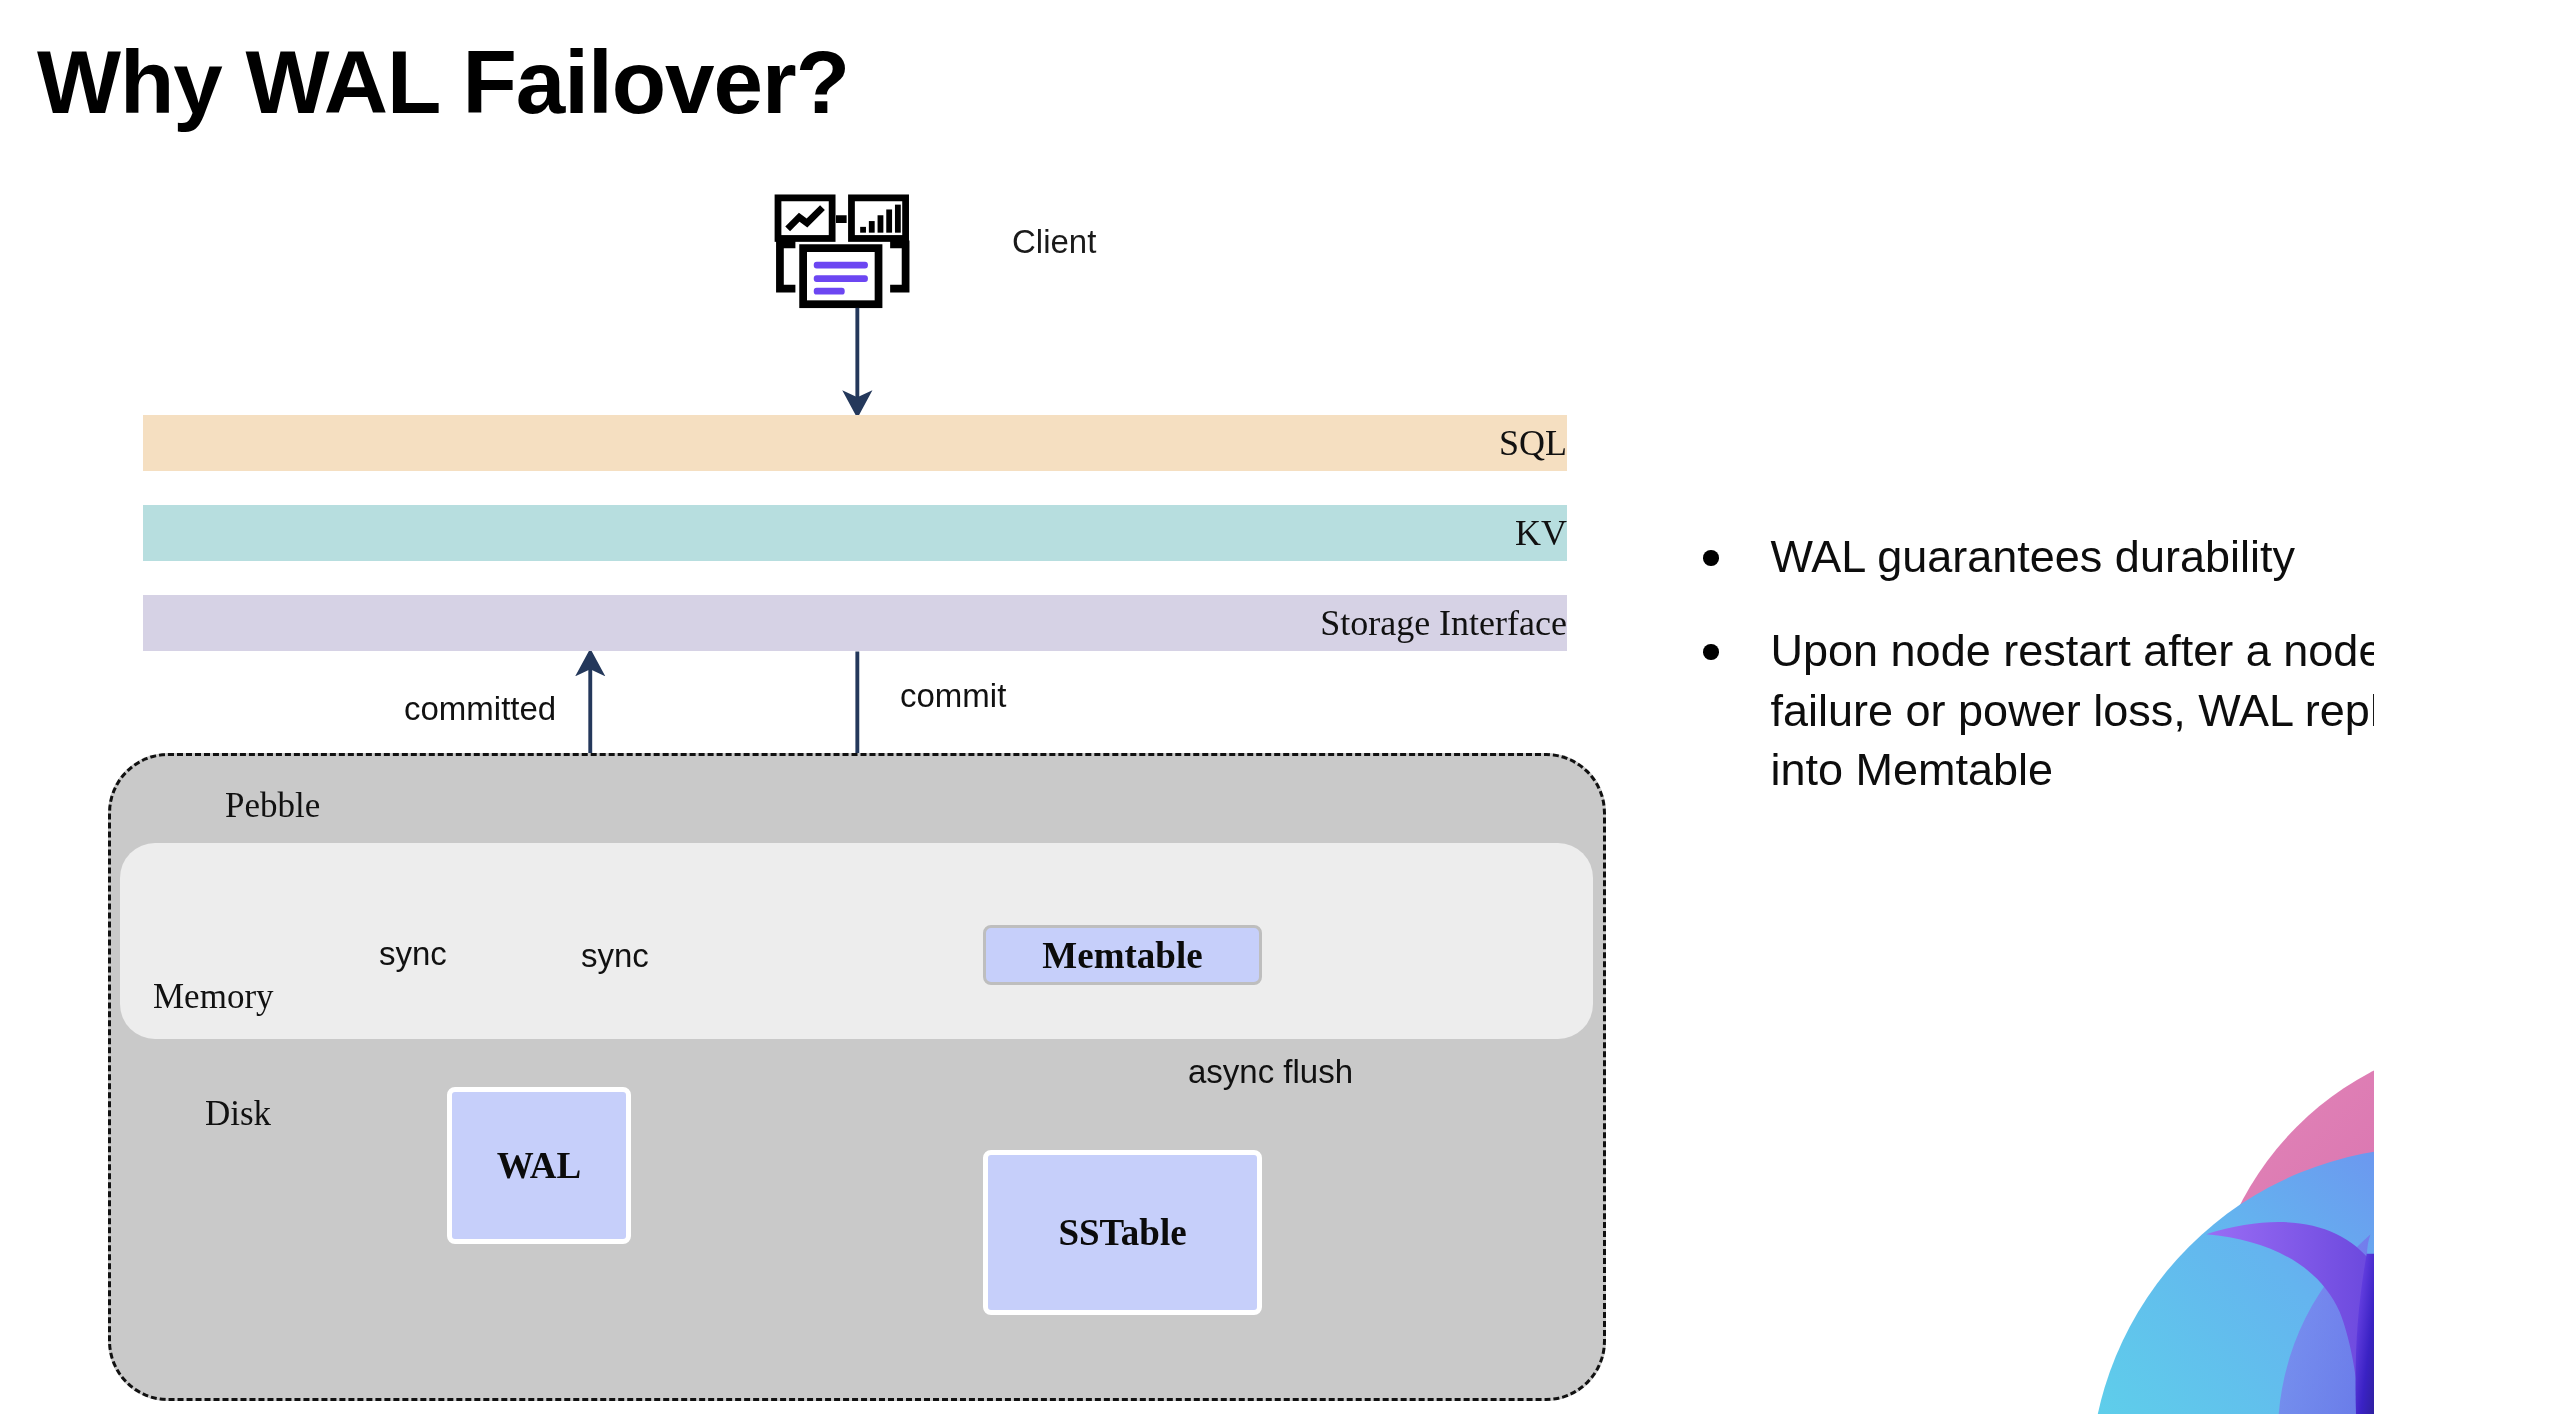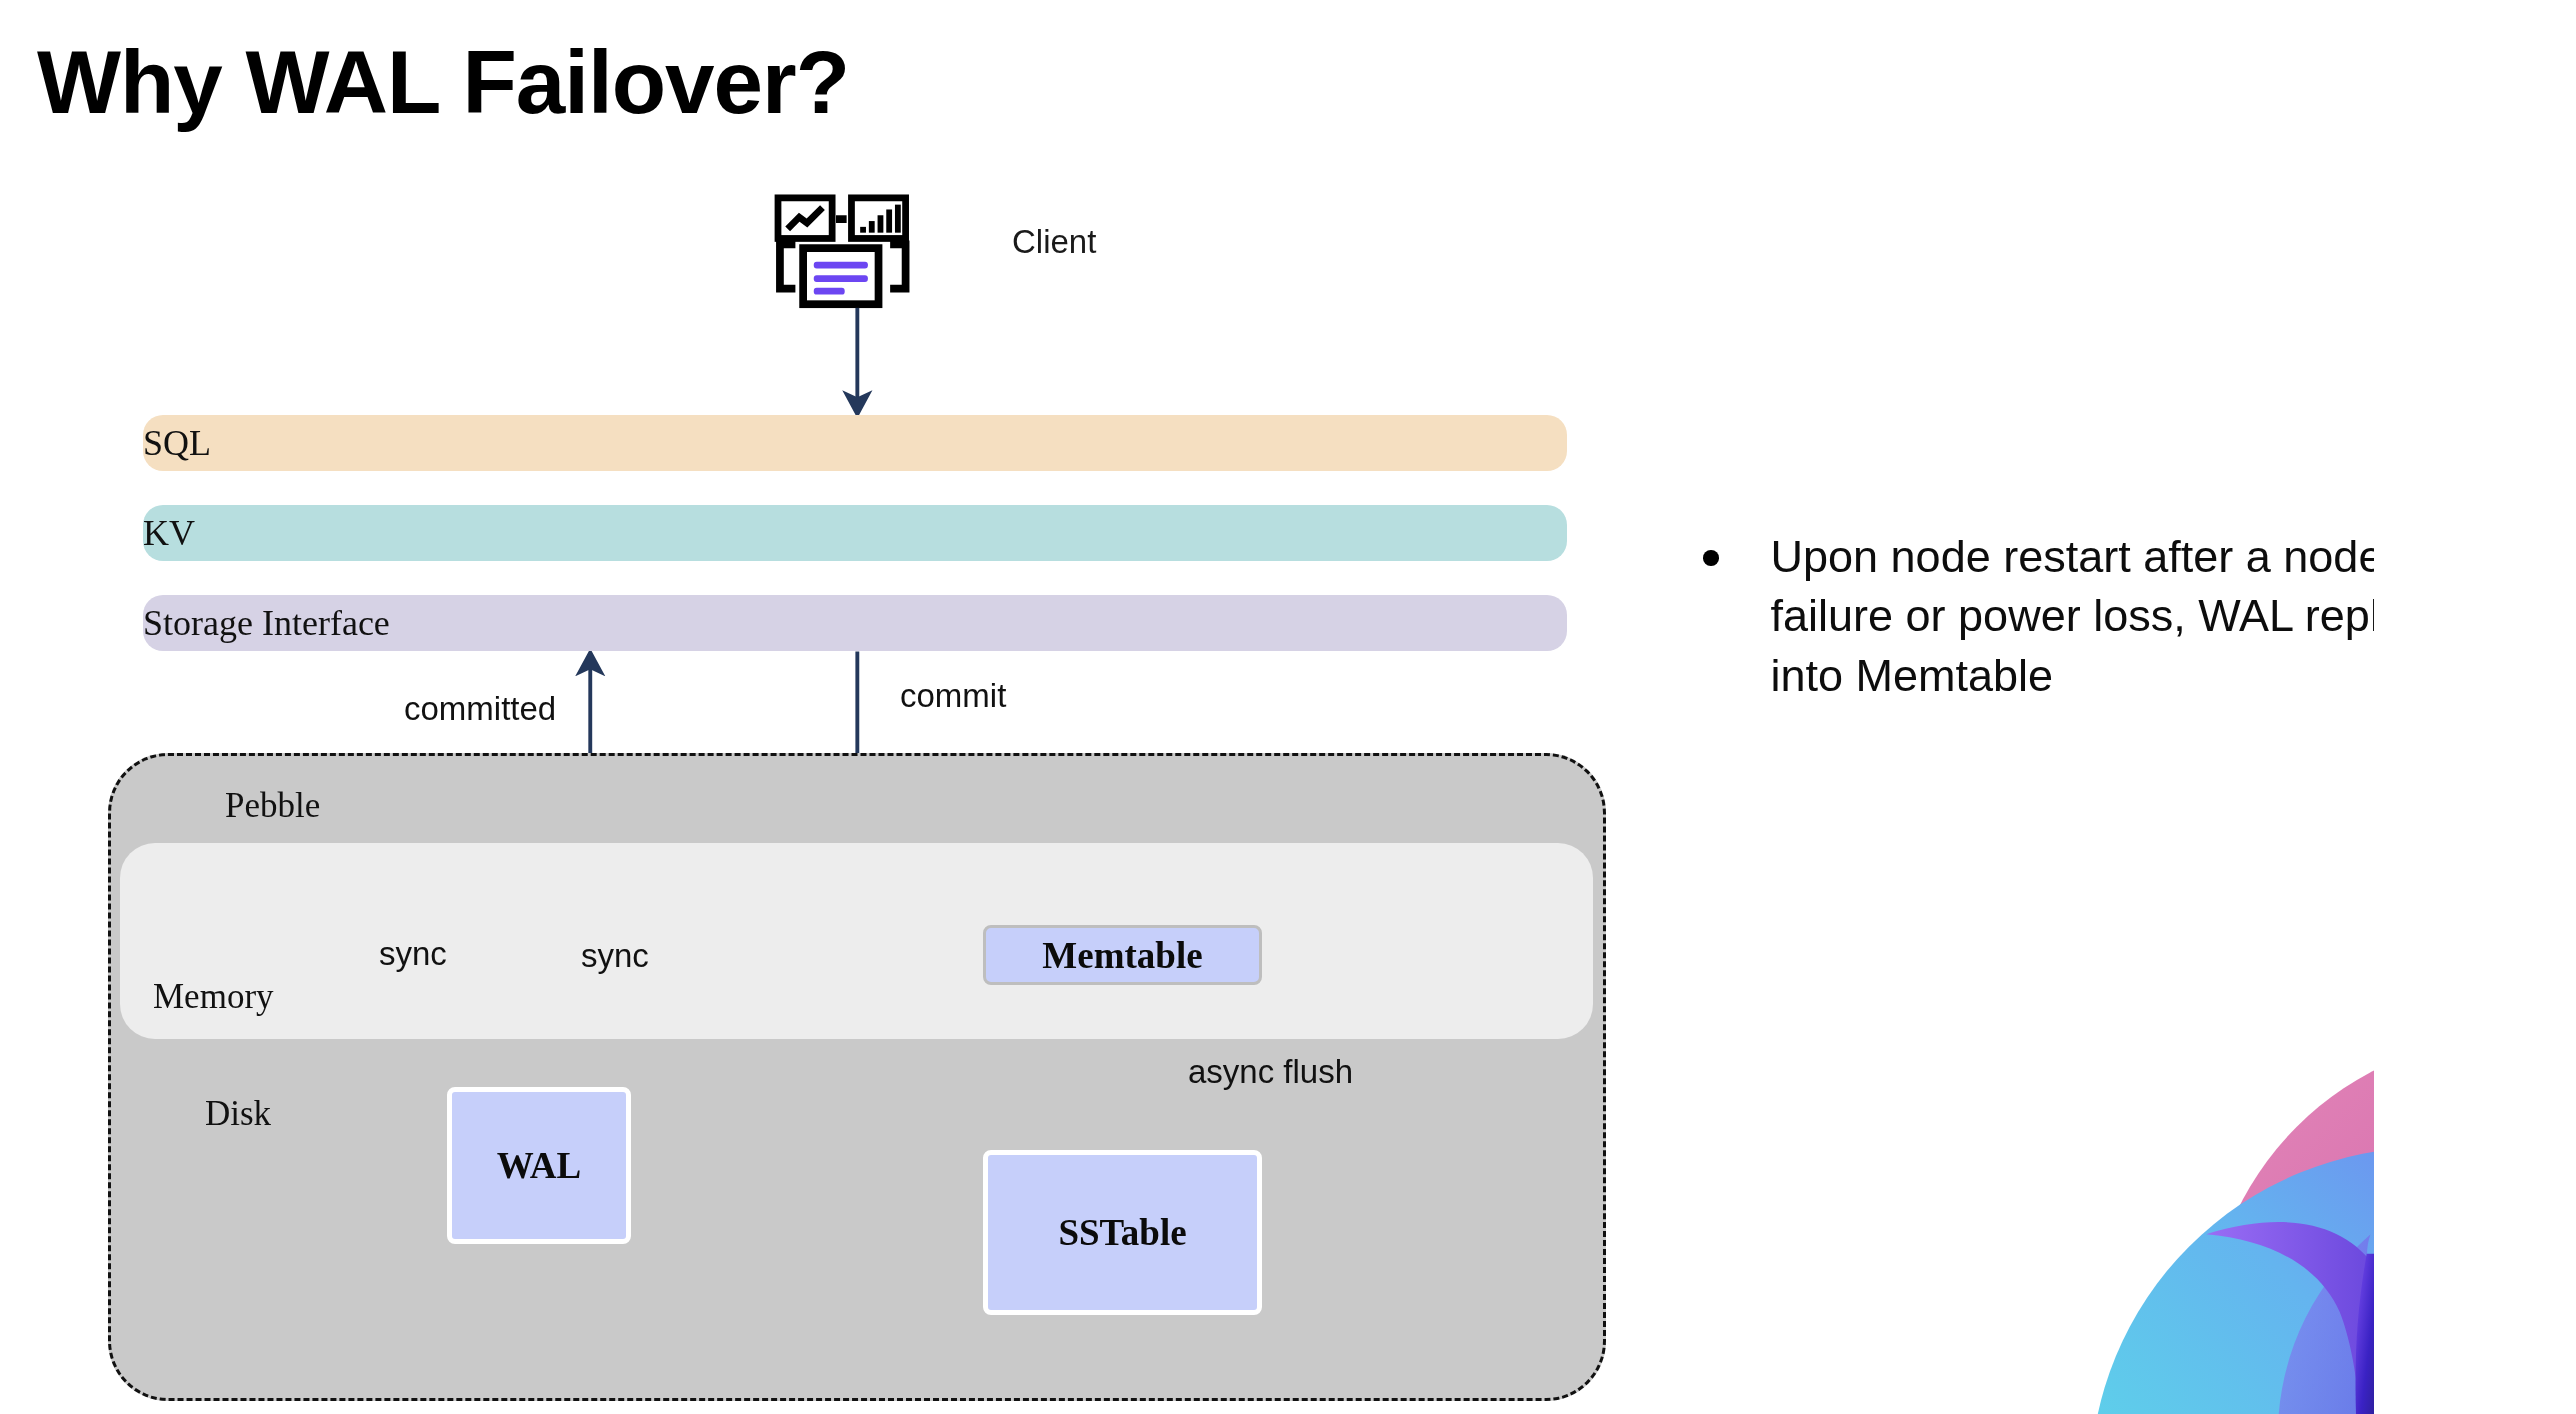--- a/index.html
+++ b/index.html
@@ -65,24 +65,24 @@
     font-family: "Liberation Sans", sans-serif;
     white-space: nowrap;
   }
 
   
   .layer-bar {
     position: absolute;
     left: 143px;
     width: 1424px;
     height: 56px;
-    border-radius: 20px;
+    border-radius: 0;
     display: flex;
     align-items: center;
-    justify-content: flex-start;
+    justify-content: flex-end;
     font-family: "Liberation Serif", serif;
     font-size: 36px;
     color: #111111;
   }
   #bar-sql { top: 415px; background: #F5DFC1; }
   #bar-kv  { top: 505px; background: #B7DEDF; }
   #bar-si  { top: 595px; background: #D6D2E5; }
 
   
   #pebble-box {
@@ -349,18 +349,22 @@
     <div id="lbl-committed" class="edge-label">committed</div>
     <div id="lbl-commit" class="edge-label">commit</div>
     <div id="lbl-sync-1" class="edge-label">sync</div>
     <div id="lbl-sync-2" class="edge-label">sync</div>
     <div id="lbl-asyncflush" class="edge-label">async flush</div>
   </div>
 
   <div id="bullets">
     <div class="bullet-row">
       <div class="bullet-dot"></div>
+      <div class="bullet-text">WAL guarantees durability</div>
+    </div>
+    <div class="bullet-row">
+      <div class="bullet-dot"></div>
       <div class="bullet-text">Upon node restart after a node failure or power loss, WAL replayed into Memtable</div>
     </div>
   </div>
 
 </div>
 
 
 </body></html>

